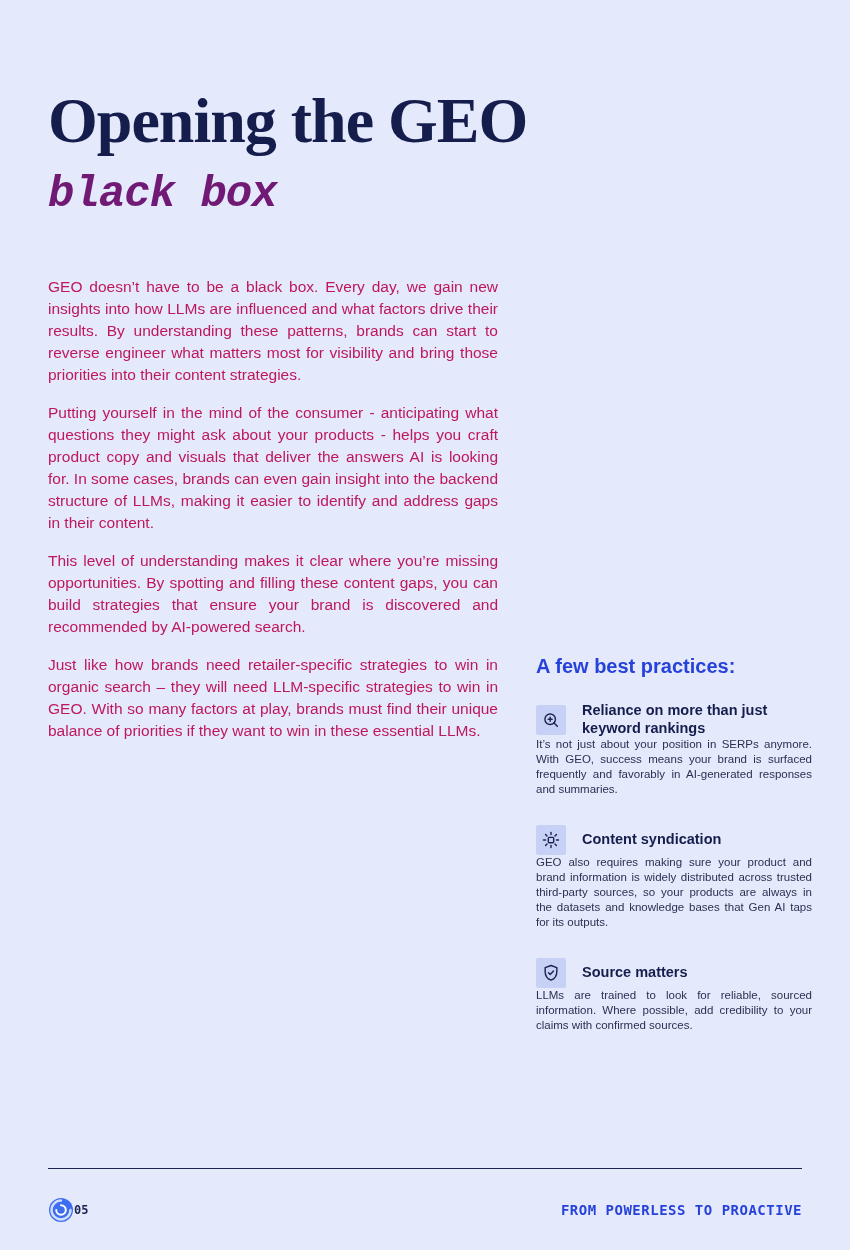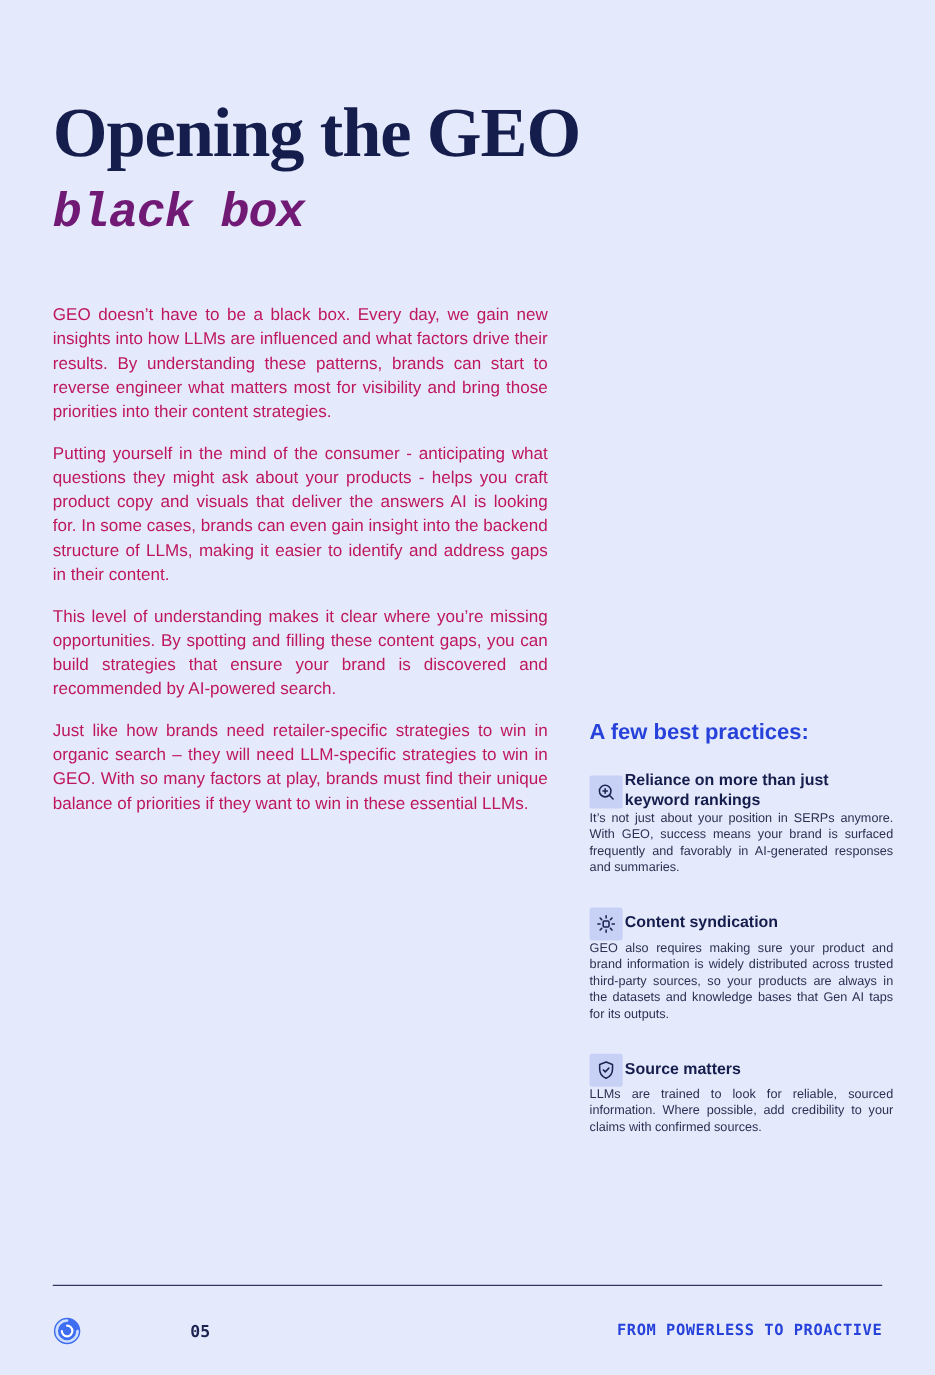--- a/index.html
+++ b/index.html
@@ -67,21 +67,21 @@
   .sidebar-heading {
     font-size: 20px;
     font-weight: 700;
     color: #2742da;
     margin-bottom: 24px;
   }
   .bp-item { margin-bottom: 28px; }
   .bp-head {
     display: flex;
     align-items: center;
-    gap: 2px;
+    gap: 16px;
   }
   .bp-icon {
     flex: 0 0 auto;
     width: 30px;
     height: 30px;
     background: #c7d1f5;
     border-radius: 2px;
     display: flex;
     align-items: center;
     justify-content: center;
@@ -113,24 +113,23 @@
     left: 48px;
     right: 48px;
     top: 1196px;
     height: 28px;
     display: flex;
     align-items: center;
   }
   .logo { width: 26px; height: 26px; }
   .page-number {
     font-family: "DejaVu Sans Mono", monospace;
-    font-size: 15px;
+    font-size: 12px;
     font-weight: 700;
     color: #1b2350;
-    margin-left: 99px;
   }
   .footer-tagline {
     margin-left: auto;
     font-family: "DejaVu Sans Mono", monospace;
     font-size: 14px;
     font-weight: 700;
     letter-spacing: 0.5px;
     color: #2742da;
   }
 </style>

